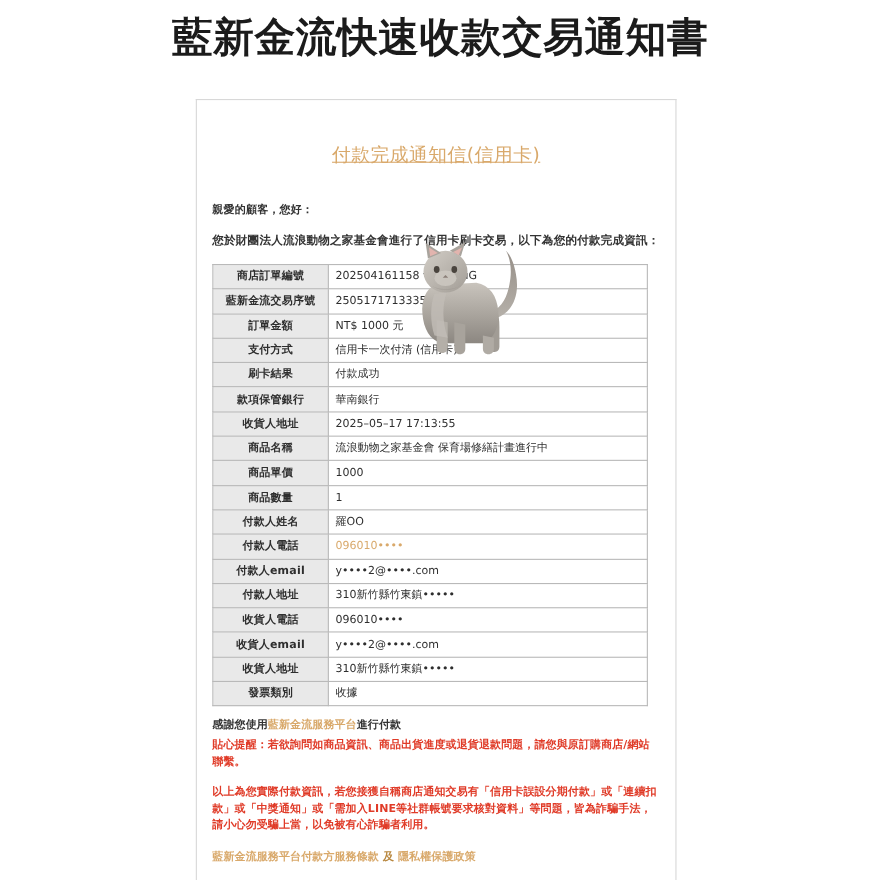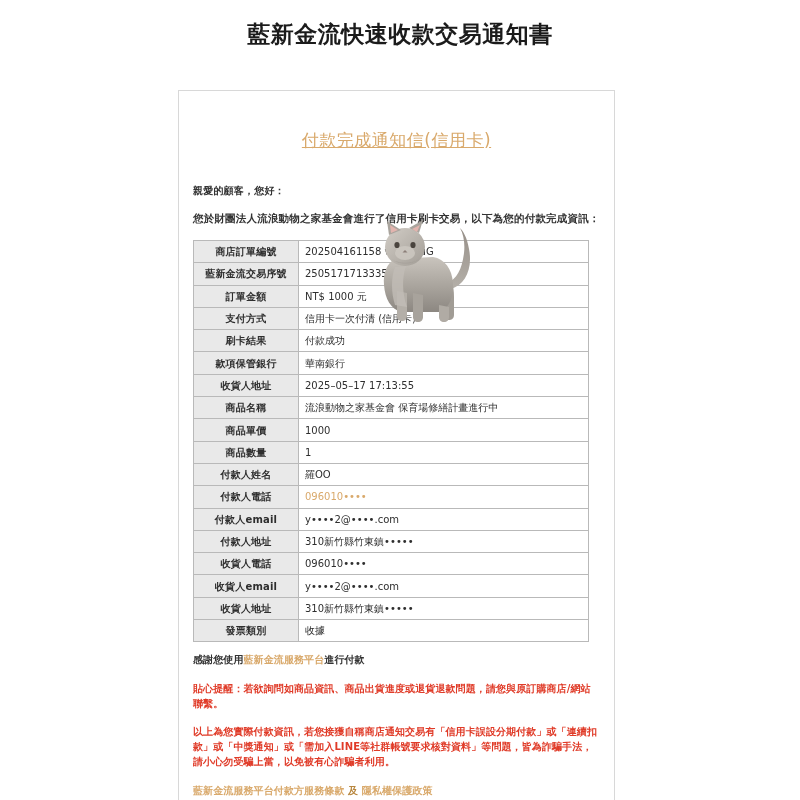--- a/index.html
+++ b/index.html
@@ -15,21 +15,21 @@
     position: relative;
   }
 
   
   .page-title {
     position: absolute;
     top: 14px;
     left: 0;
     width: 800px;
     text-align: center;
-    font-size: 23px;
+    font-size: 37px;
     font-weight: 700;
     color: #1b1b1b;
     letter-spacing: 0.5px;
     line-height: 40px;
   }
 
   
   .doc-sheet {
     position: absolute;
     left: 178px;
@@ -128,21 +128,21 @@
     margin-top: 10px;
     font-size: 10px;
     line-height: 1.5;
     letter-spacing: 0.1px;
     font-weight: 600;
   }
   .footer .thanks { color: #333333; }
   .footer .thanks .brand { color: #d9a96b; }
   .footer .note {
     color: #e03b28;
-    margin-top: 14px;
+    margin-top: 3px;
   }
   .footer .warn {
     color: #e03b28;
     margin-top: 13px;
   }
   .footer .links {
     margin-top: 14px;
     color: #d9a96b;
     font-weight: 600;
   }

